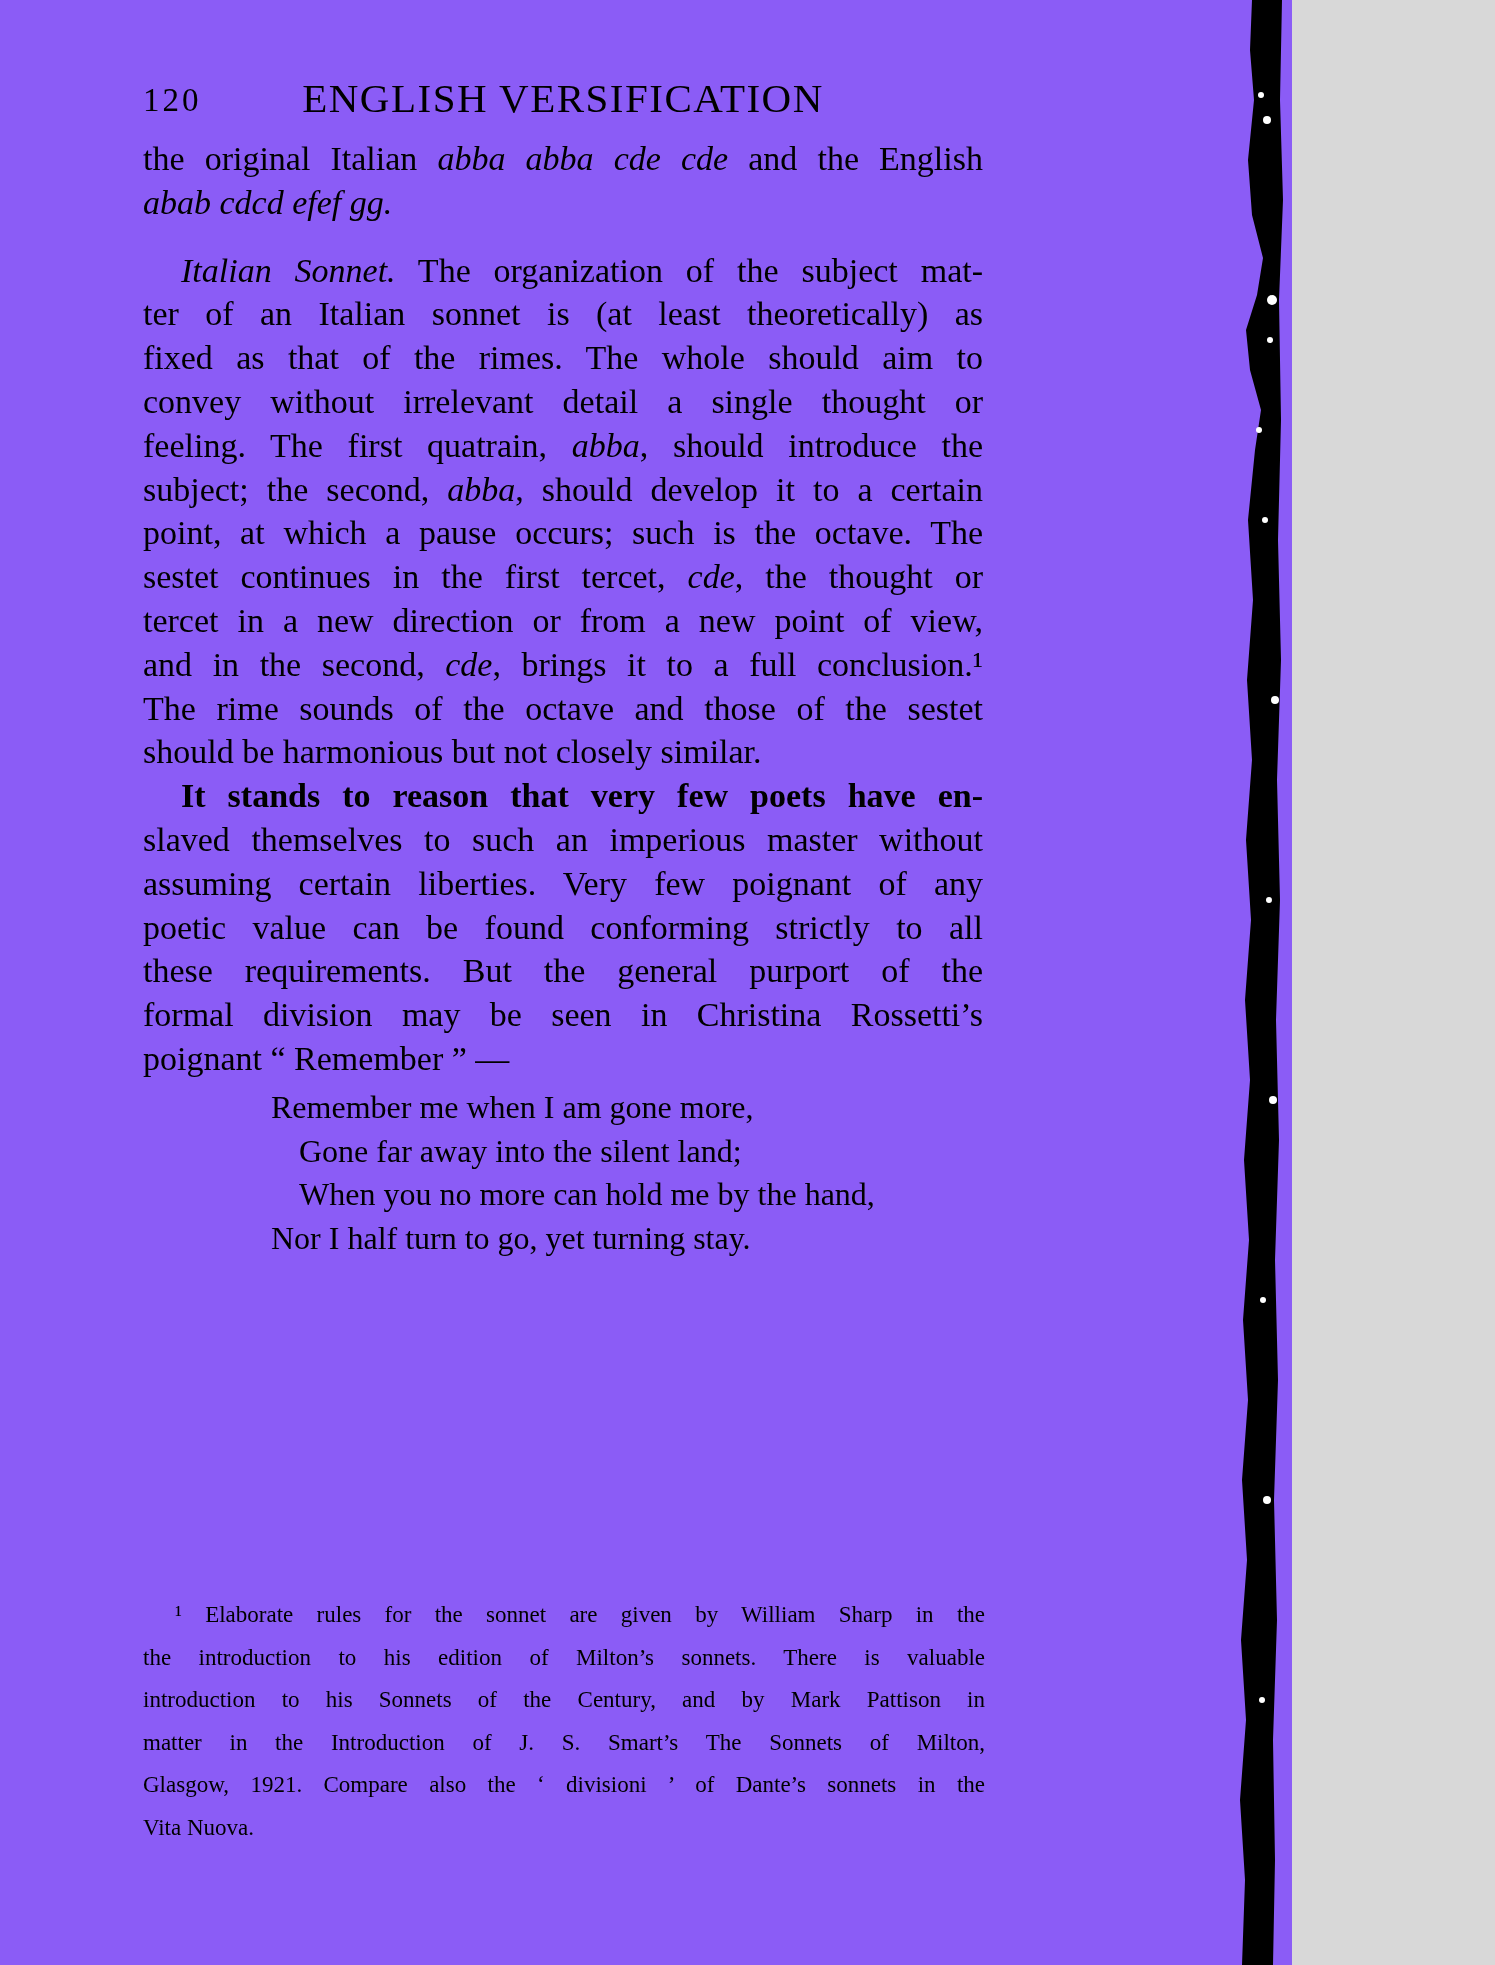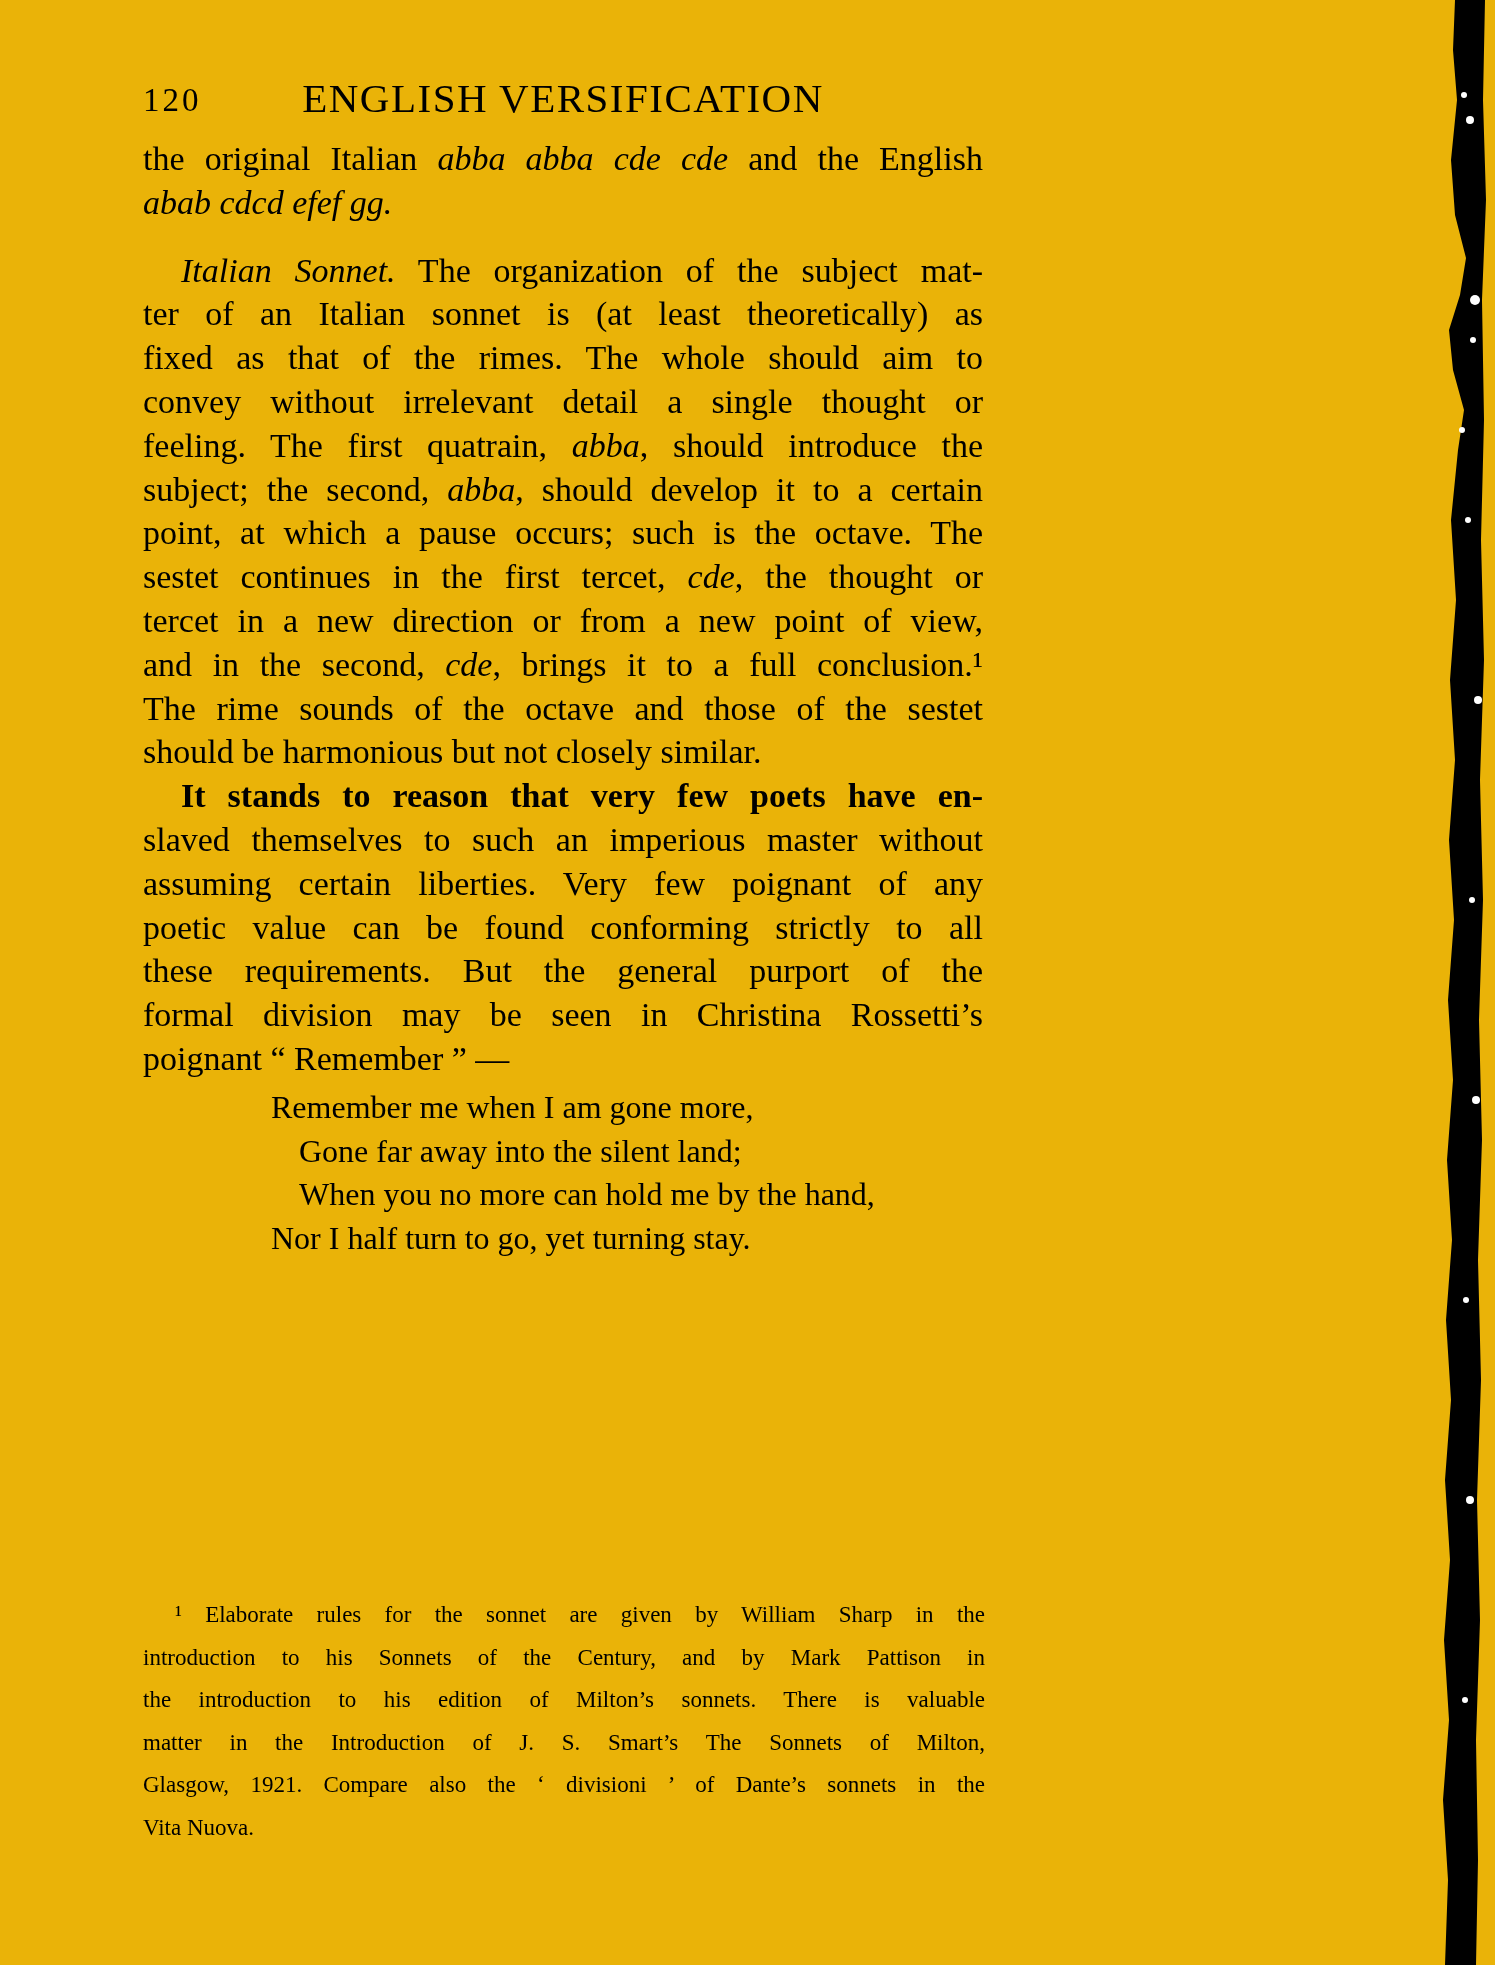--- a/index.html
+++ b/index.html
@@ -1,19 +1,19 @@
 <!DOCTYPE html>
 <html><head>
 <meta charset="utf-8">
 <style>
   html,body{margin:0;padding:0;background:#d8d8d8;}
   .page{
     position:relative;
-    width:1495px;height:1965px;
-    background:#eab308;
+    width:1292px;height:1965px;
+    background:#8b5cf6;
     overflow:hidden;
     font-family:"Liberation Serif", serif;
     color:#000;
   }
   .header{position:absolute;top:74px;left:143px;width:840px;height:50px;}
   .pagenum{position:absolute;left:0;top:8px;font-size:33px;letter-spacing:3px;}
   .title{text-align:center;font-size:41px;letter-spacing:1.5px;white-space:nowrap;}
   .body-block{
     position:absolute;top:137px;left:143px;width:840px;
     font-size:34px;line-height:43.8px;
@@ -69,22 +69,22 @@
 
   <div class="poem-block" id="poem-block">
       <div class="poem-line">Remember me when I am gone more,</div>
       <div class="poem-line pind">Gone far away into the silent land;</div>
       <div class="poem-line pind">When you no more can hold me by the hand,</div>
       <div class="poem-line">Nor I half turn to go, yet turning stay.</div>
     </div>
 
   <div class="footnote-block" id="footnote-block">
       <div class="line" style="padding-left: 32px;">¹ Elaborate rules for the sonnet are given by William Sharp in the</div>
+      <div class="line">the introduction to his edition of Milton’s sonnets.   There is valuable</div>
       <div class="line">introduction to his Sonnets of the Century, and by Mark Pattison in</div>
-      <div class="line">the introduction to his edition of Milton’s sonnets.   There is valuable</div>
       <div class="line">matter in the Introduction of J. S. Smart’s The Sonnets of Milton,</div>
       <div class="line">Glasgow, 1921.  Compare also the ‘ divisioni ’ of Dante’s sonnets in the</div>
       <div class="line noj">Vita Nuova.</div>
     </div>
 
   <svg class="edge-band" width="55" height="1965" viewBox="0 0 55 1965" xmlns="http://www.w3.org/2000/svg">
     <path fill="#000000" d="
       M 45,0 L 43,100 46,200 42,300 44,420 41,540 44,660 40,780 43,900 39,1020
       42,1140 38,1260 41,1380 37,1500 40,1620 36,1740 38,1860 36,1965
       L 5,1965 8,1880 3,1800 9,1720 4,1640 10,1560 5,1480 11,1400 6,1320

